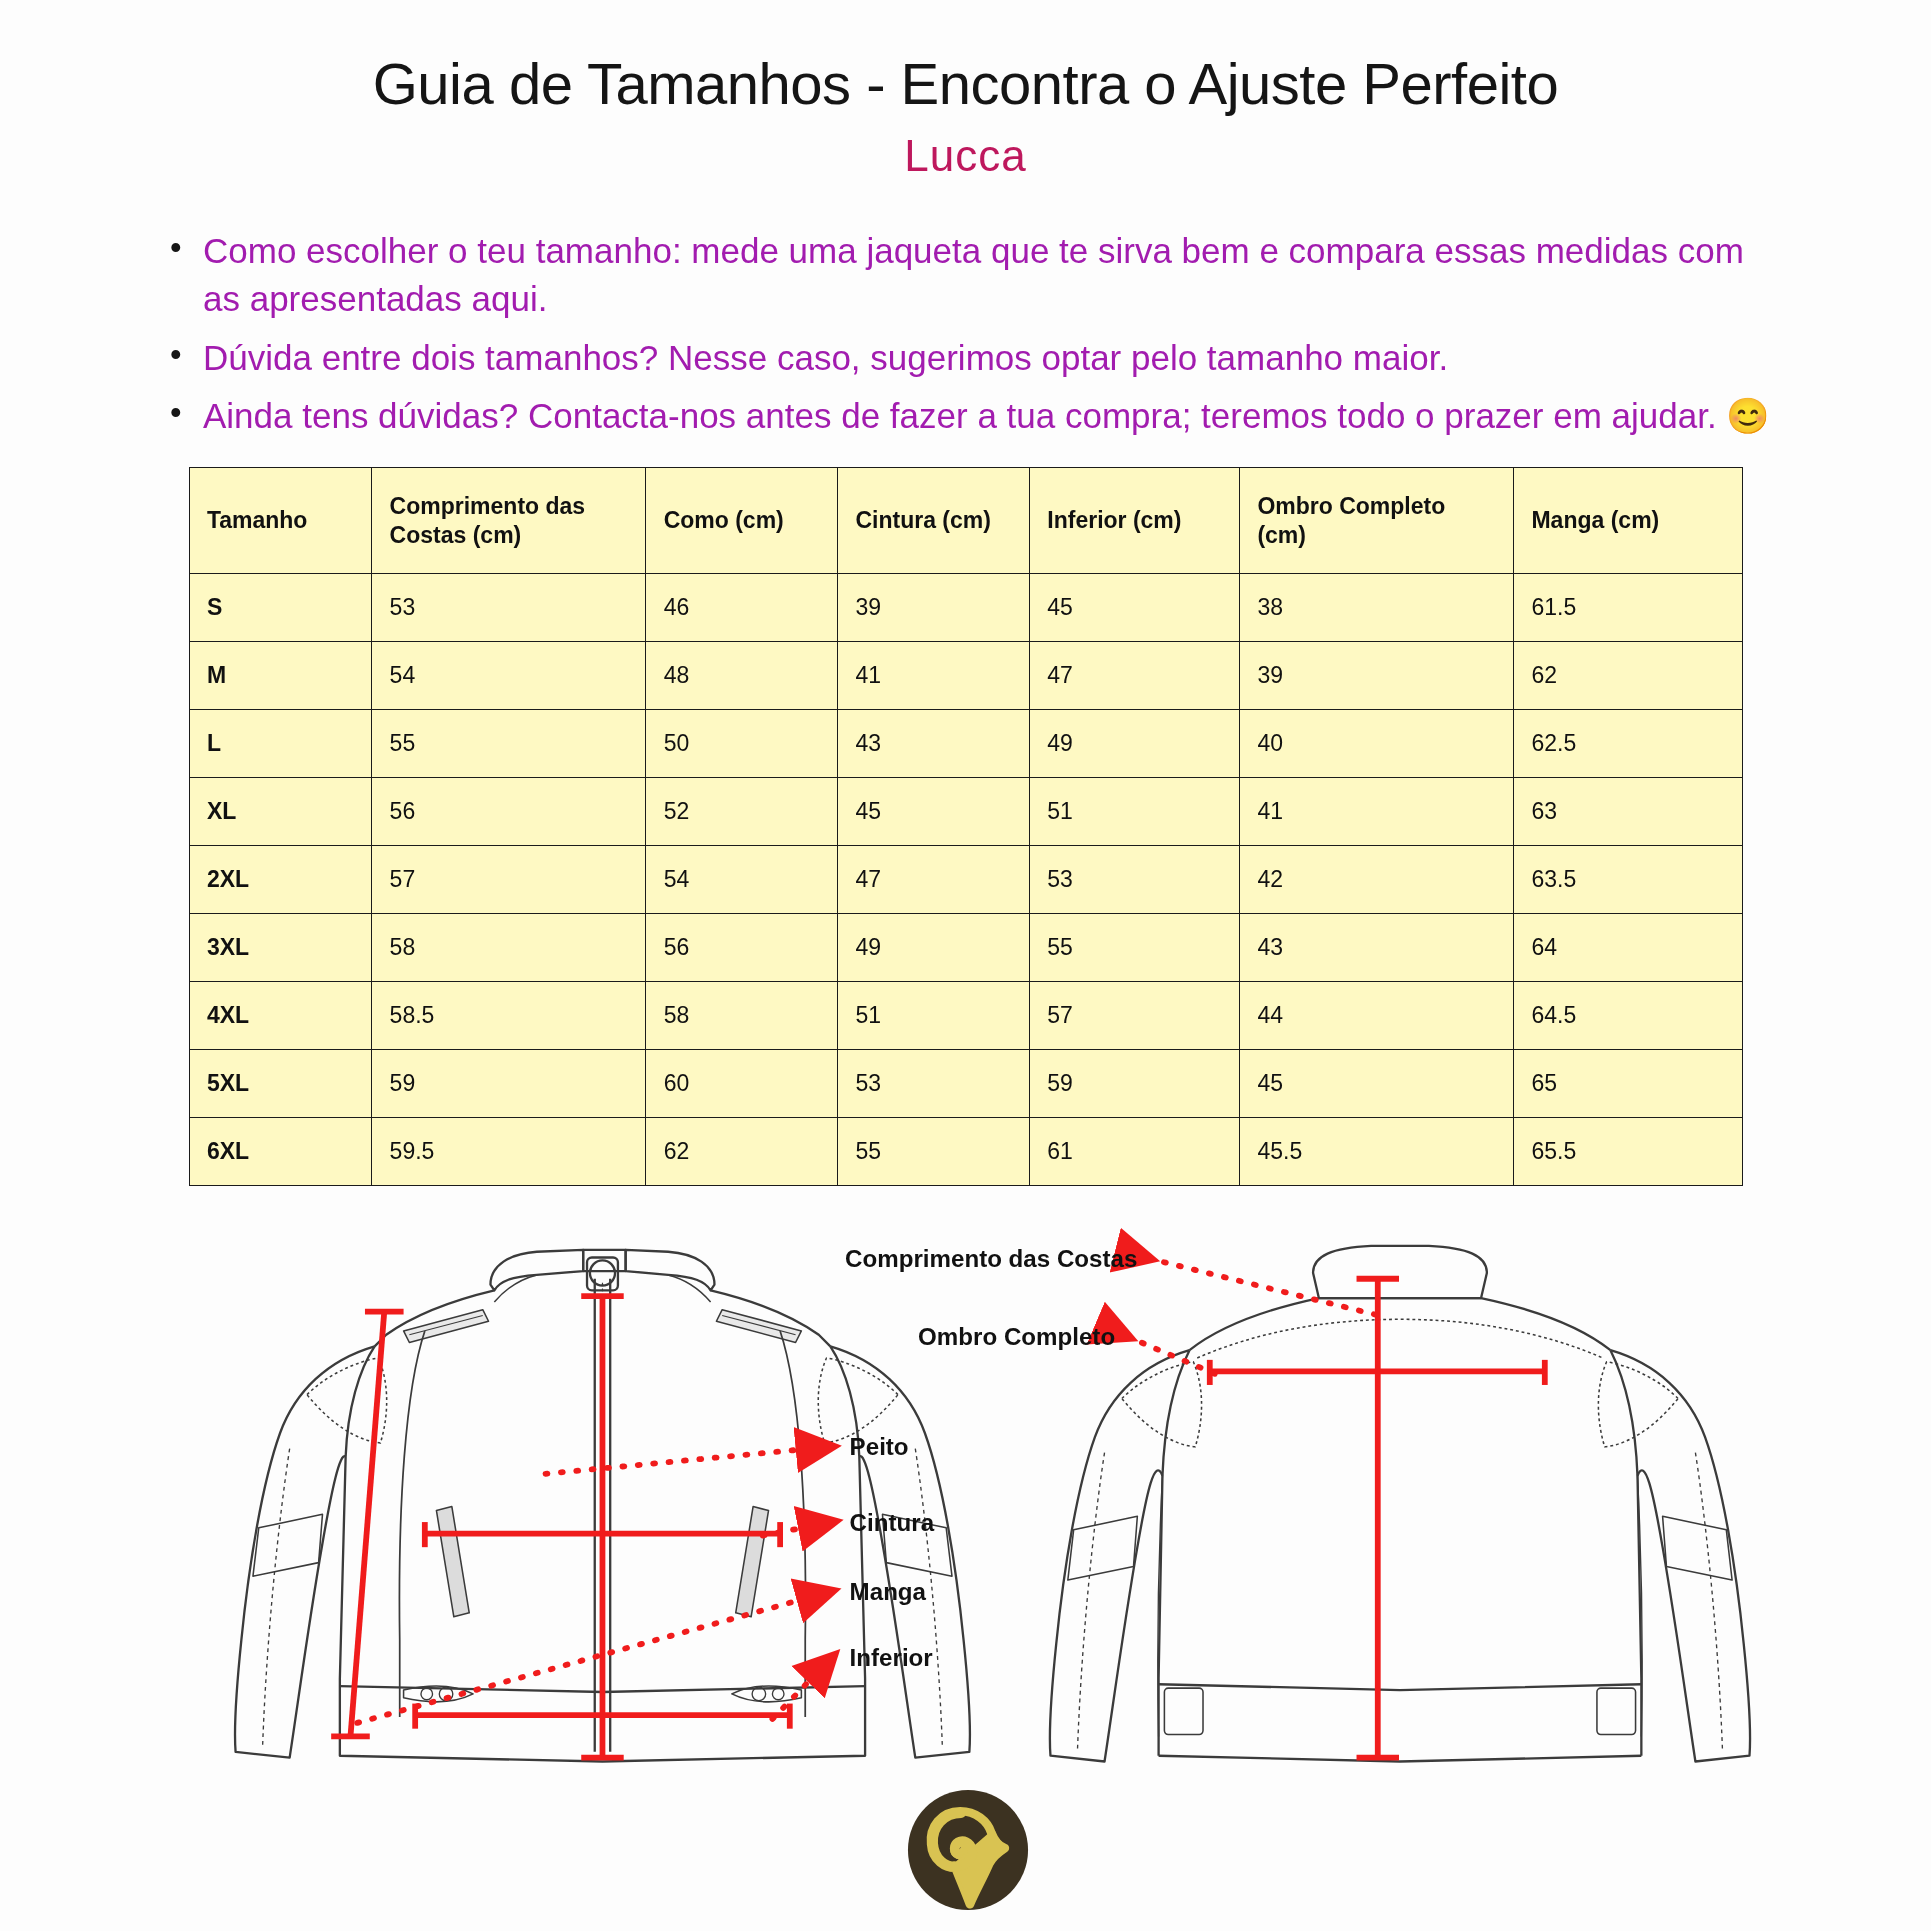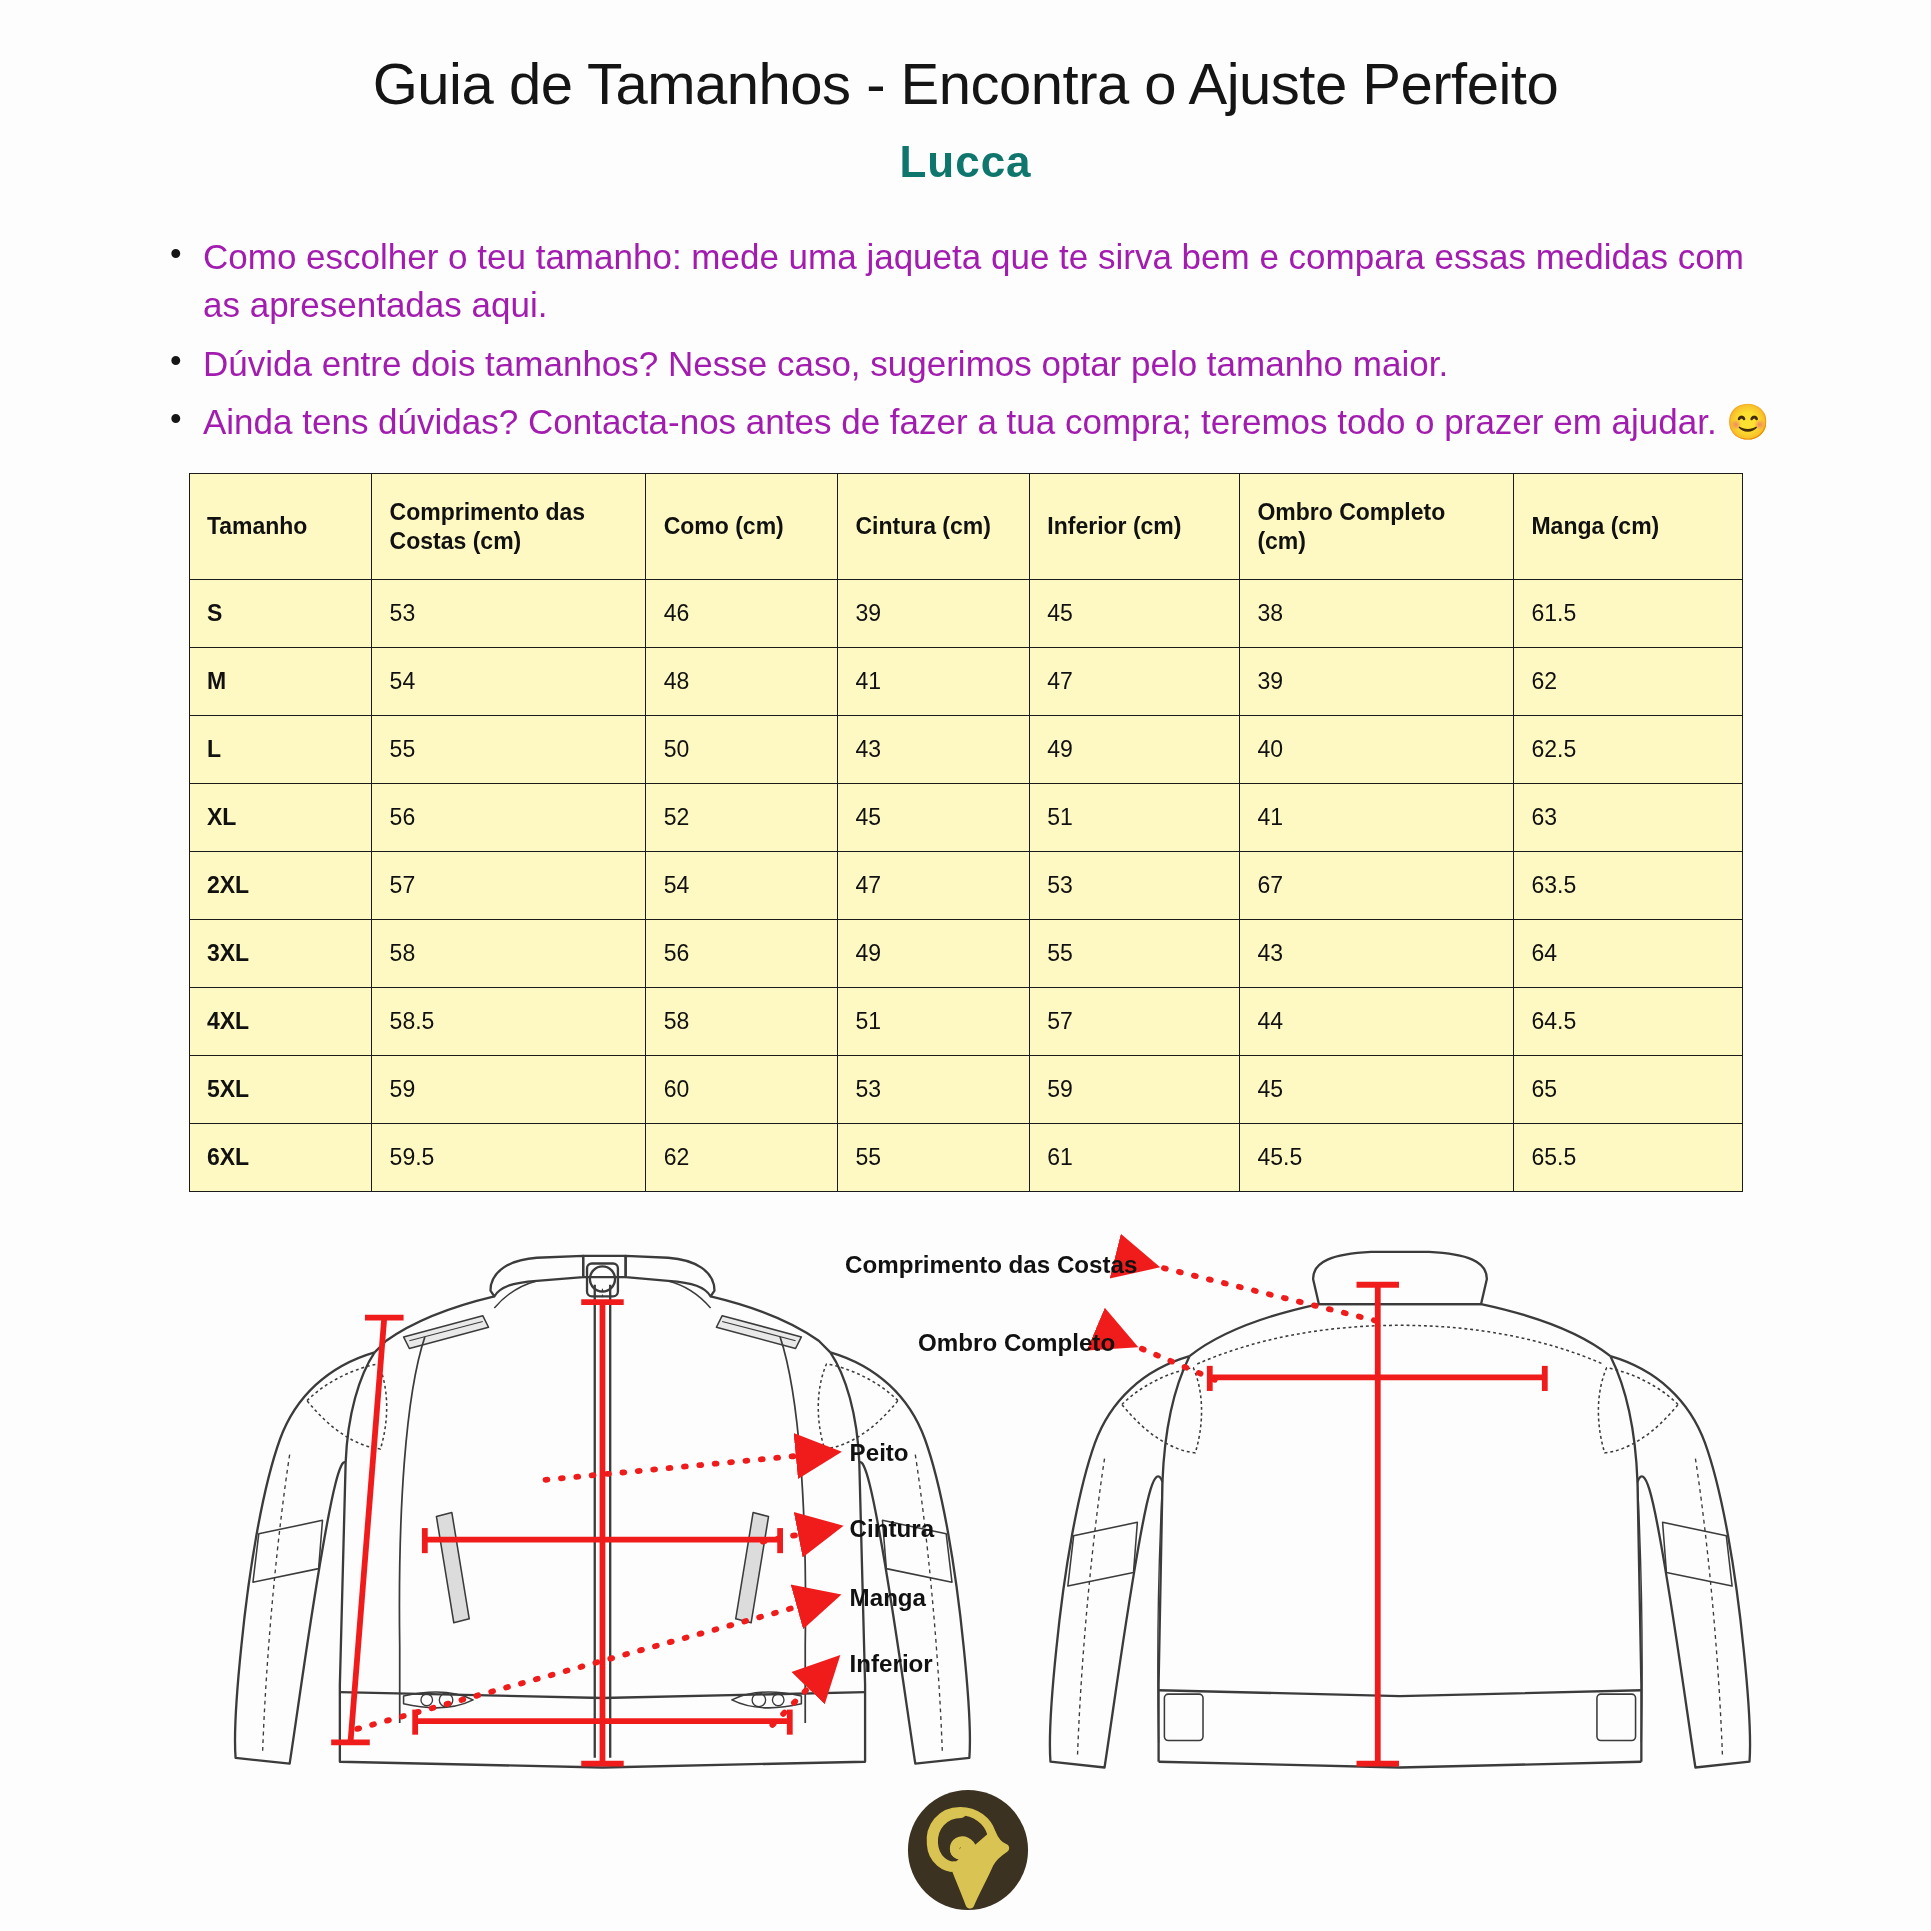--- a/index.html
+++ b/index.html
@@ -22,24 +22,24 @@
     font-size: 58px;
     font-weight: 400;
     color: #151515;
     letter-spacing: -0.5px;
     padding-top: 50px;
     font-family: "Liberation Sans", sans-serif;
   }
   .subtitle {
     text-align: center;
     font-size: 44px;
-    font-weight: bold;
-    color: #0f766e;
+    font-weight: normal;
+    color: #be185d;
     letter-spacing: 1px;
-    margin-top: 20px;
+    margin-top: 14px;
   }
 
   
   .bullets {
     margin: 46px 0 0 0;
     padding-left: 170px;
     padding-right: 154px;
     list-style: none;
   }
   .bullets li {
@@ -182,21 +182,21 @@
             <td>51</td>
             <td>41</td>
             <td>63</td>
           </tr>
         <tr>
             <td class="size-col">2XL</td>
             <td>57</td>
             <td>54</td>
             <td>47</td>
             <td>53</td>
-            <td>67</td>
+            <td>42</td>
             <td>63.5</td>
           </tr>
         <tr>
             <td class="size-col">3XL</td>
             <td>58</td>
             <td>56</td>
             <td>49</td>
             <td>55</td>
             <td>43</td>
             <td>64</td>

